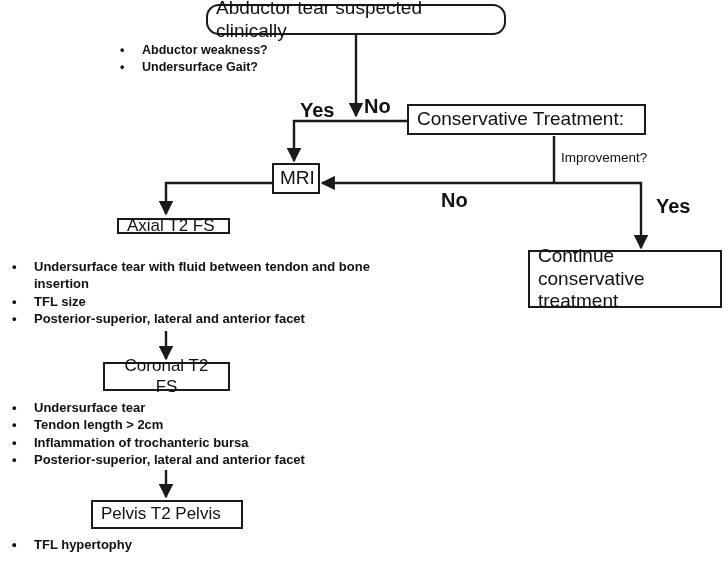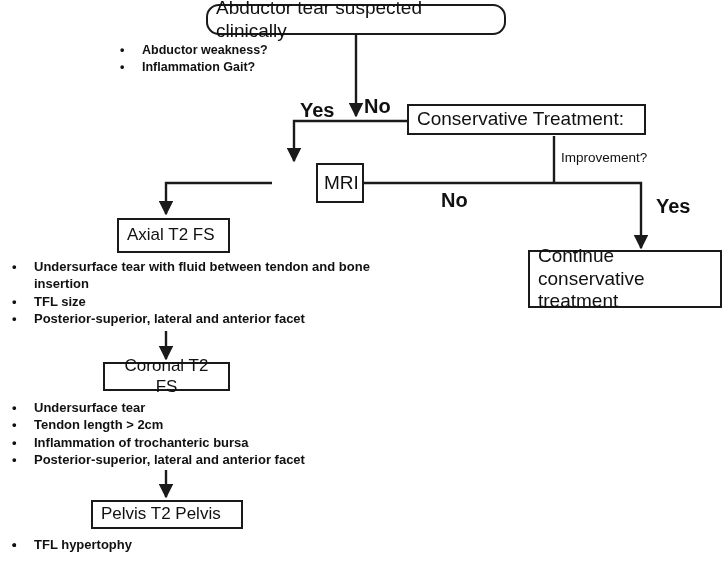--- a/index.html
+++ b/index.html
@@ -107,39 +107,39 @@
     <span class="node-label">Abductor tear suspected clinically</span>
   </div>
 
   <ul class="bullet-list fs-bullet-top" style="left:116px; top:42px; width:260px;">
     <li>
       <span class="bullet-dot">•</span>
       <span>Abductor weakness?</span>
     </li>
     <li>
       <span class="bullet-dot">•</span>
-      <span>Inflammation Gait?</span>
+      <span>Undersurface Gait?</span>
     </li>
   </ul>
 
   <div class="edge-label fs-edge" style="left:300px; top:99px;">Yes</div>
   <div class="edge-label fs-edge" style="left:364px; top:95px;">No</div>
   <div class="edge-label fs-edge-sm" style="left:561px; top:150px;">Improvement?</div>
   <div class="edge-label fs-edge" style="left:441px; top:189px;">No</div>
   <div class="edge-label fs-edge" style="left:656px; top:195px;">Yes</div>
 
   <div class="node-box fs-box-lg" style="left:407px; top:104px; width:239px; height:31px; padding:0 8px;">
     <span class="node-label">Conservative Treatment:</span>
   </div>
 
-  <div class="node-box fs-box-lg" style="left:272px; top:163px; width:48px; height:40px; padding:0 6px; justify-content:center;margin-left:44px;">
+  <div class="node-box fs-box-lg" style="left:272px; top:163px; width:48px; height:31px; padding:0 6px; justify-content:center;">
     <span class="node-label" style="text-align:center;">MRI</span>
   </div>
 
-  <div class="node-box fs-box-md" style="left:117px; top:218px; width:113px; height:35px; padding:0 8px;">
+  <div class="node-box fs-box-md" style="left:117px; top:218px; width:113px; height:16px; padding:0 8px;">
     <span class="node-label">Axial T2 FS</span>
   </div>
 
   <div class="node-box fs-box-lg" style="left:528px; top:250px; width:194px; height:58px; padding:12px 8px;">
     <span class="node-label">Continue conservative treatment</span>
   </div>
 
   <ul class="bullet-list fs-bullet" style="left:8px; top:258px; width:420px;">
     <li>
       <span class="bullet-dot">•</span>

